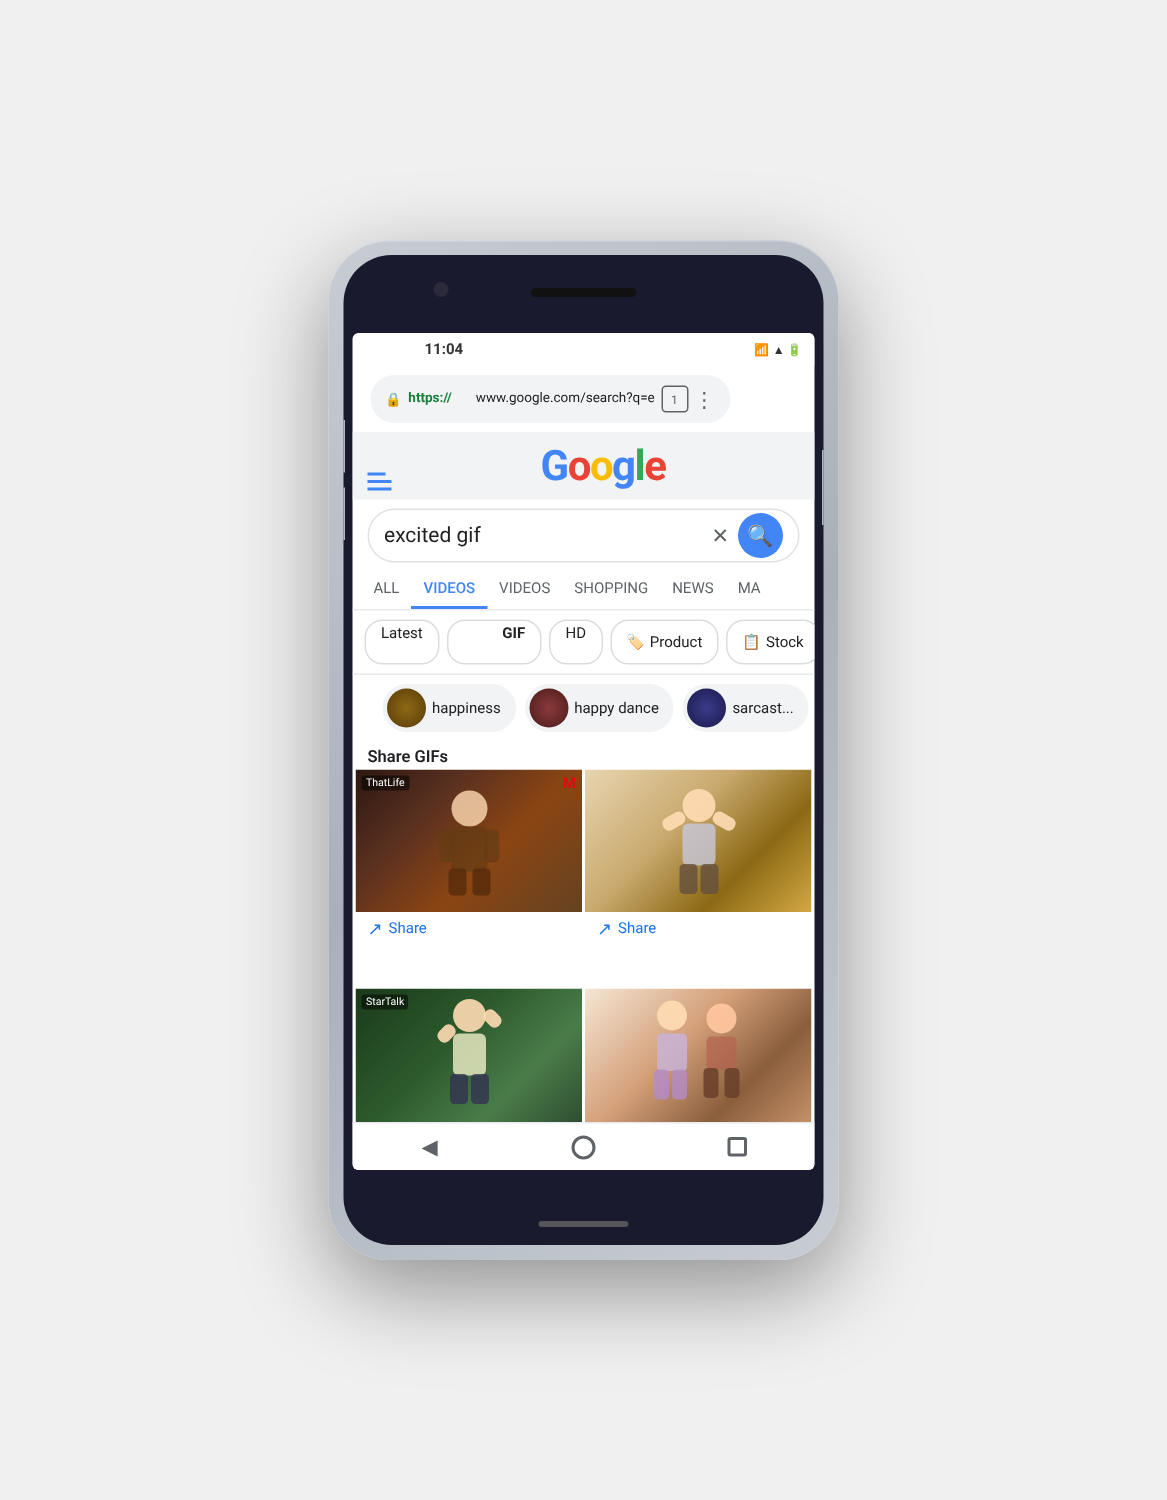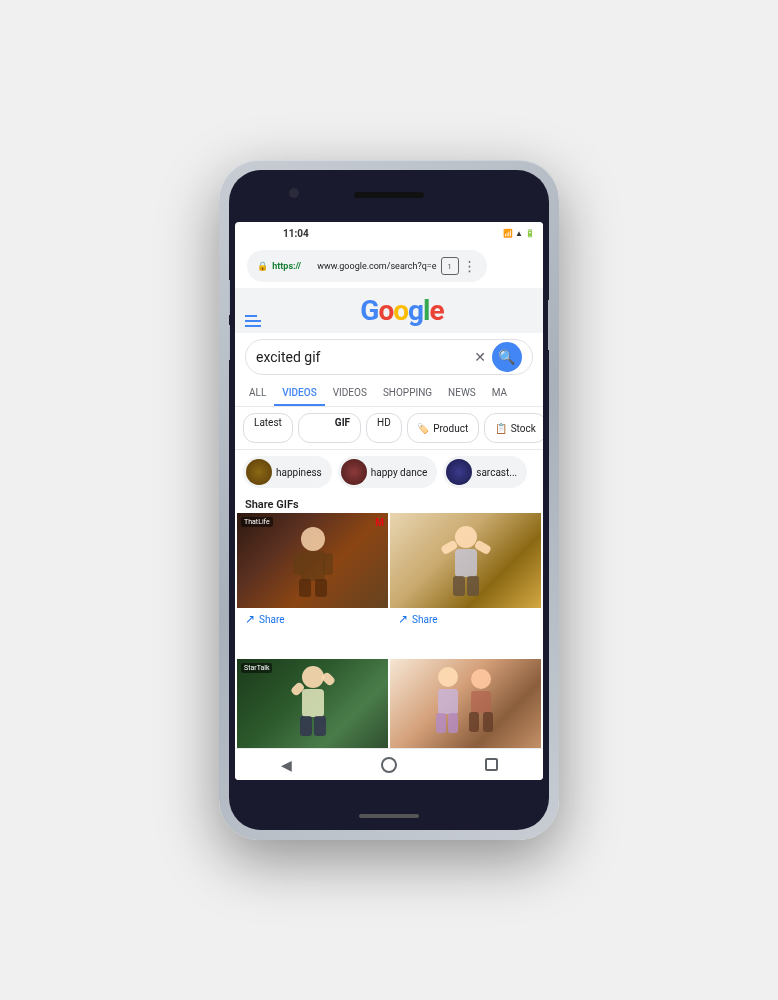--- a/index.html
+++ b/index.html
@@ -259,21 +259,21 @@
       width: 22px;
       height: 22px;
       background: #ea4335;
       border-radius: 50%;
       display: inline-block;
     }
 
     
     .related-searches {
       display: flex;
-      padding: 6px 8px;
+      padding: 6px 20px;
       gap: 6px;
       overflow: hidden;
     }
     .related-item {
       display: flex;
       align-items: center;
       gap: 4px;
       background: #f1f3f4;
       border-radius: 16px;
       padding: 3px 10px 3px 3px;

